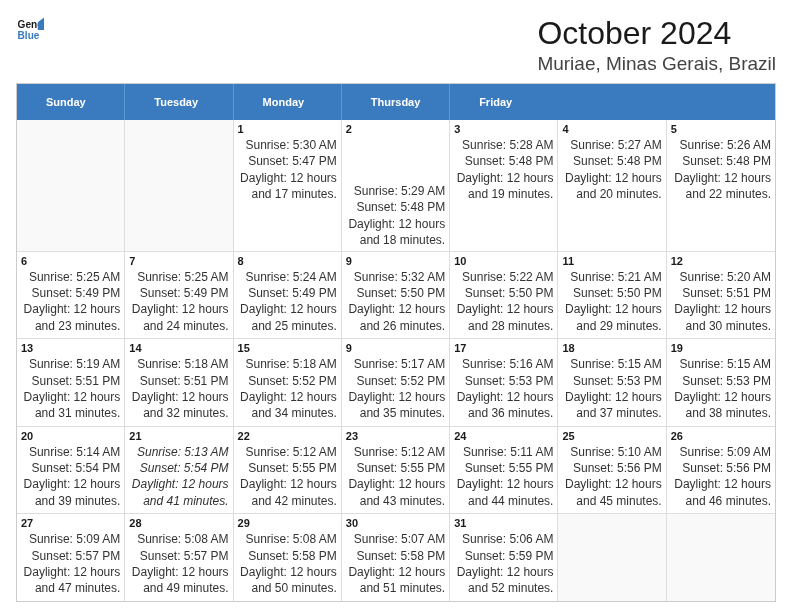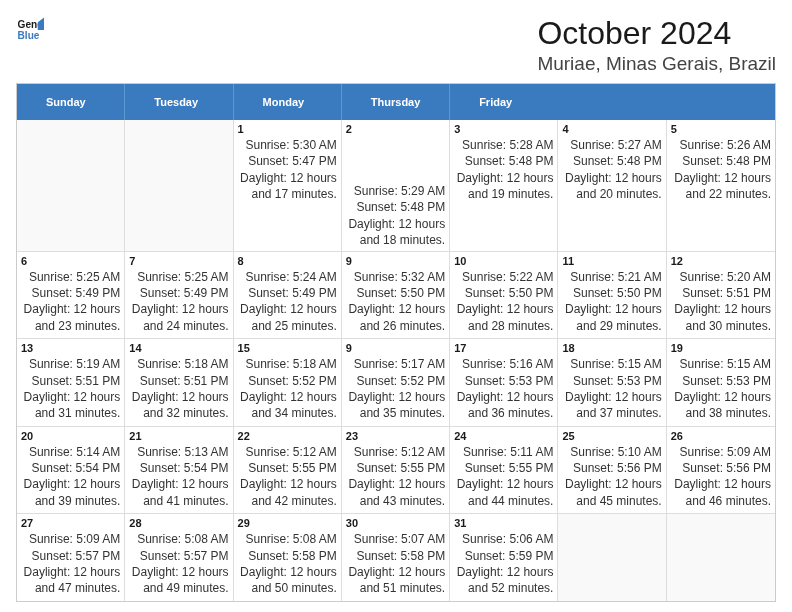--- a/index.html
+++ b/index.html
@@ -274,21 +274,21 @@
         <div class="cal-row">
           <div class="cal-cell">
             <div class="day-num">20</div>
             <div class="cell-info" style="white-space: pre-line;">Sunrise: 5:14 AM
 Sunset: 5:54 PM
 Daylight: 12 hours
 and 39 minutes.</div>
           </div>
           <div class="cal-cell">
             <div class="day-num">21</div>
-            <div class="cell-info" style="white-space: pre-line;">Sunrise: 5:13 AM
+            <div class="cell-info" style="white-space: pre-line; font-style: italic;">Sunrise: 5:13 AM
 Sunset: 5:54 PM
 Daylight: 12 hours
 and 41 minutes.</div>
           </div>
           <div class="cal-cell">
             <div class="day-num">22</div>
             <div class="cell-info" style="white-space: pre-line;">Sunrise: 5:12 AM
 Sunset: 5:55 PM
 Daylight: 12 hours
 and 42 minutes.</div>

